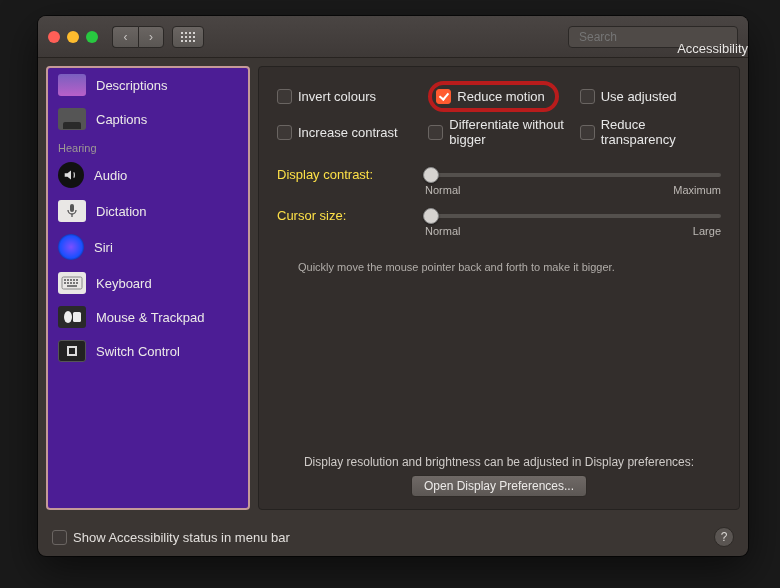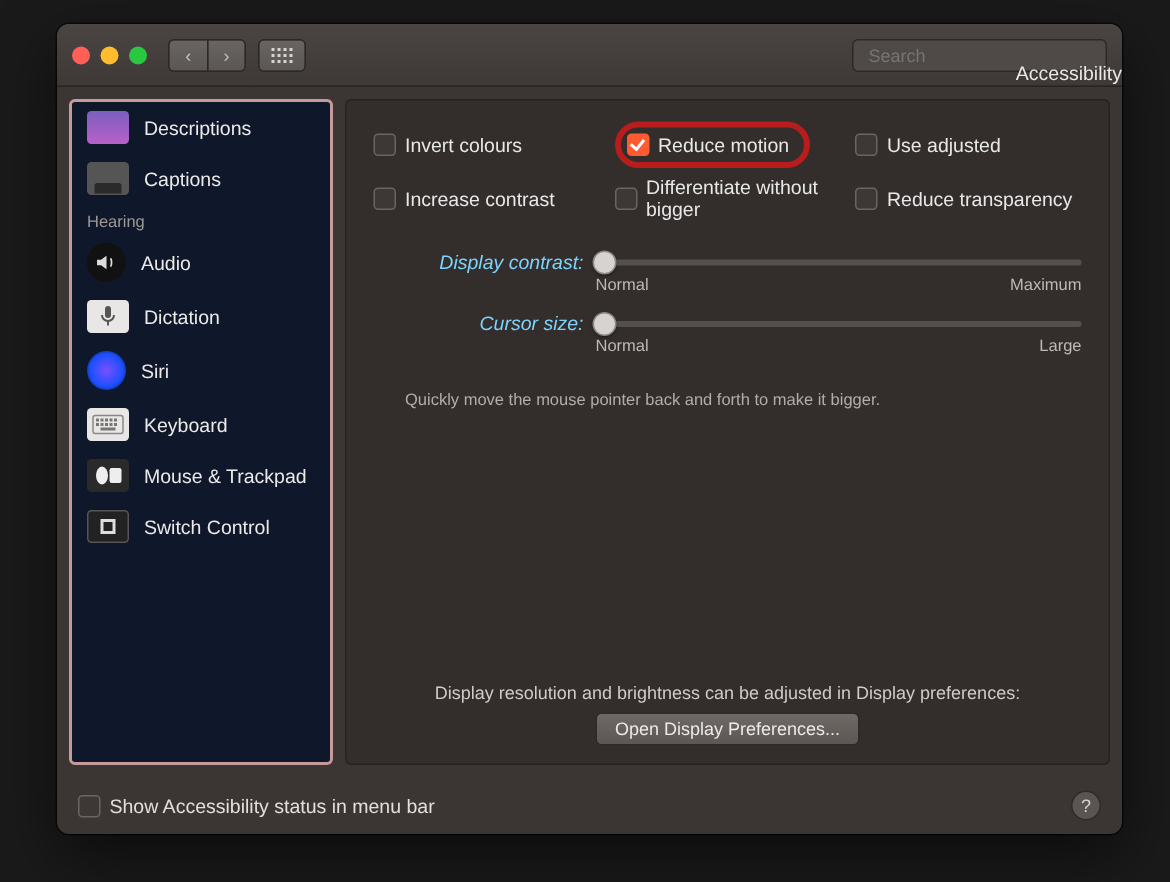--- a/index.html
+++ b/index.html
@@ -59,22 +59,22 @@
     border:1px solid #2b2826; border-radius:4px;
     display:flex; align-items:center; padding:0 6px; gap:4px;
   }
   .search svg{width:12px;height:12px;opacity:.7}
   .search input{
     flex:1; background:transparent; border:none; outline:none;
     color:#cfcbc8; font-size:12px;
   }
   .body { display:flex; height:calc(100% - 42px - 38px); padding:8px; gap:8px;}
   .sidebar {
-    width:176px;
-    background:#0f172a;
+    width:204px;
+    background:#4c1d95;
     border:2px solid #c59a98;
     border-radius:4px;
     overflow-y:auto;
     position:relative;
   }
   .sidebar::-webkit-scrollbar{width:10px}
   .sidebar::-webkit-scrollbar-thumb{background:#5a5552;border-radius:5px}
   .cathdr{
     font-size:11px; color:#9d9895; padding:6px 10px 2px 10px;
   }
@@ -119,21 +119,21 @@
   .chk.checked{background:#ff5b30;border-color:#ff5b30;}
   .chk.checked::after{content:"";width:4px;height:7px;border:solid #fff;border-width:0 2px 2px 0;transform:rotate(40deg);margin-top:-2px;}
   .topchecks{display:grid; grid-template-columns: 1fr 1fr 1fr; row-gap:3px; column-gap:10px;}
   .highlight{
     border:4px solid #b91c1c; border-radius:18px;
     padding:2px 10px 2px 4px; display:flex;align-items:flex-start;gap:6px;
     width:fit-content;
   }
   .sliderblock{margin-top:18px;}
   .sliderrow{display:flex;align-items:center;gap:8px;margin-bottom:2px;}
-  .sliderlabel{width:140px;text-align:right;color:#7dd3fc;font-style:italic;}
+  .sliderlabel{width:140px;color:#fde047;}
   .track{
     height:4px;background:#54504d;border-radius:2px;flex:1;position:relative;
   }
   .thumb{
     position:absolute;top:-6px;width:16px;height:16px;border-radius:50%;
     background:#d6d3d0;border:1px solid #888;box-shadow:0 1px 2px rgba(0,0,0,.4);
   }
   .ticks{display:flex;justify-content:space-between;font-size:11px;color:#bdb9b5;padding-left:148px;margin-top:2px;}
   .shake{margin-top:22px;}
   .hint{font-size:11px;color:#b1ada9;padding-left:21px;margin-top:2px;}

